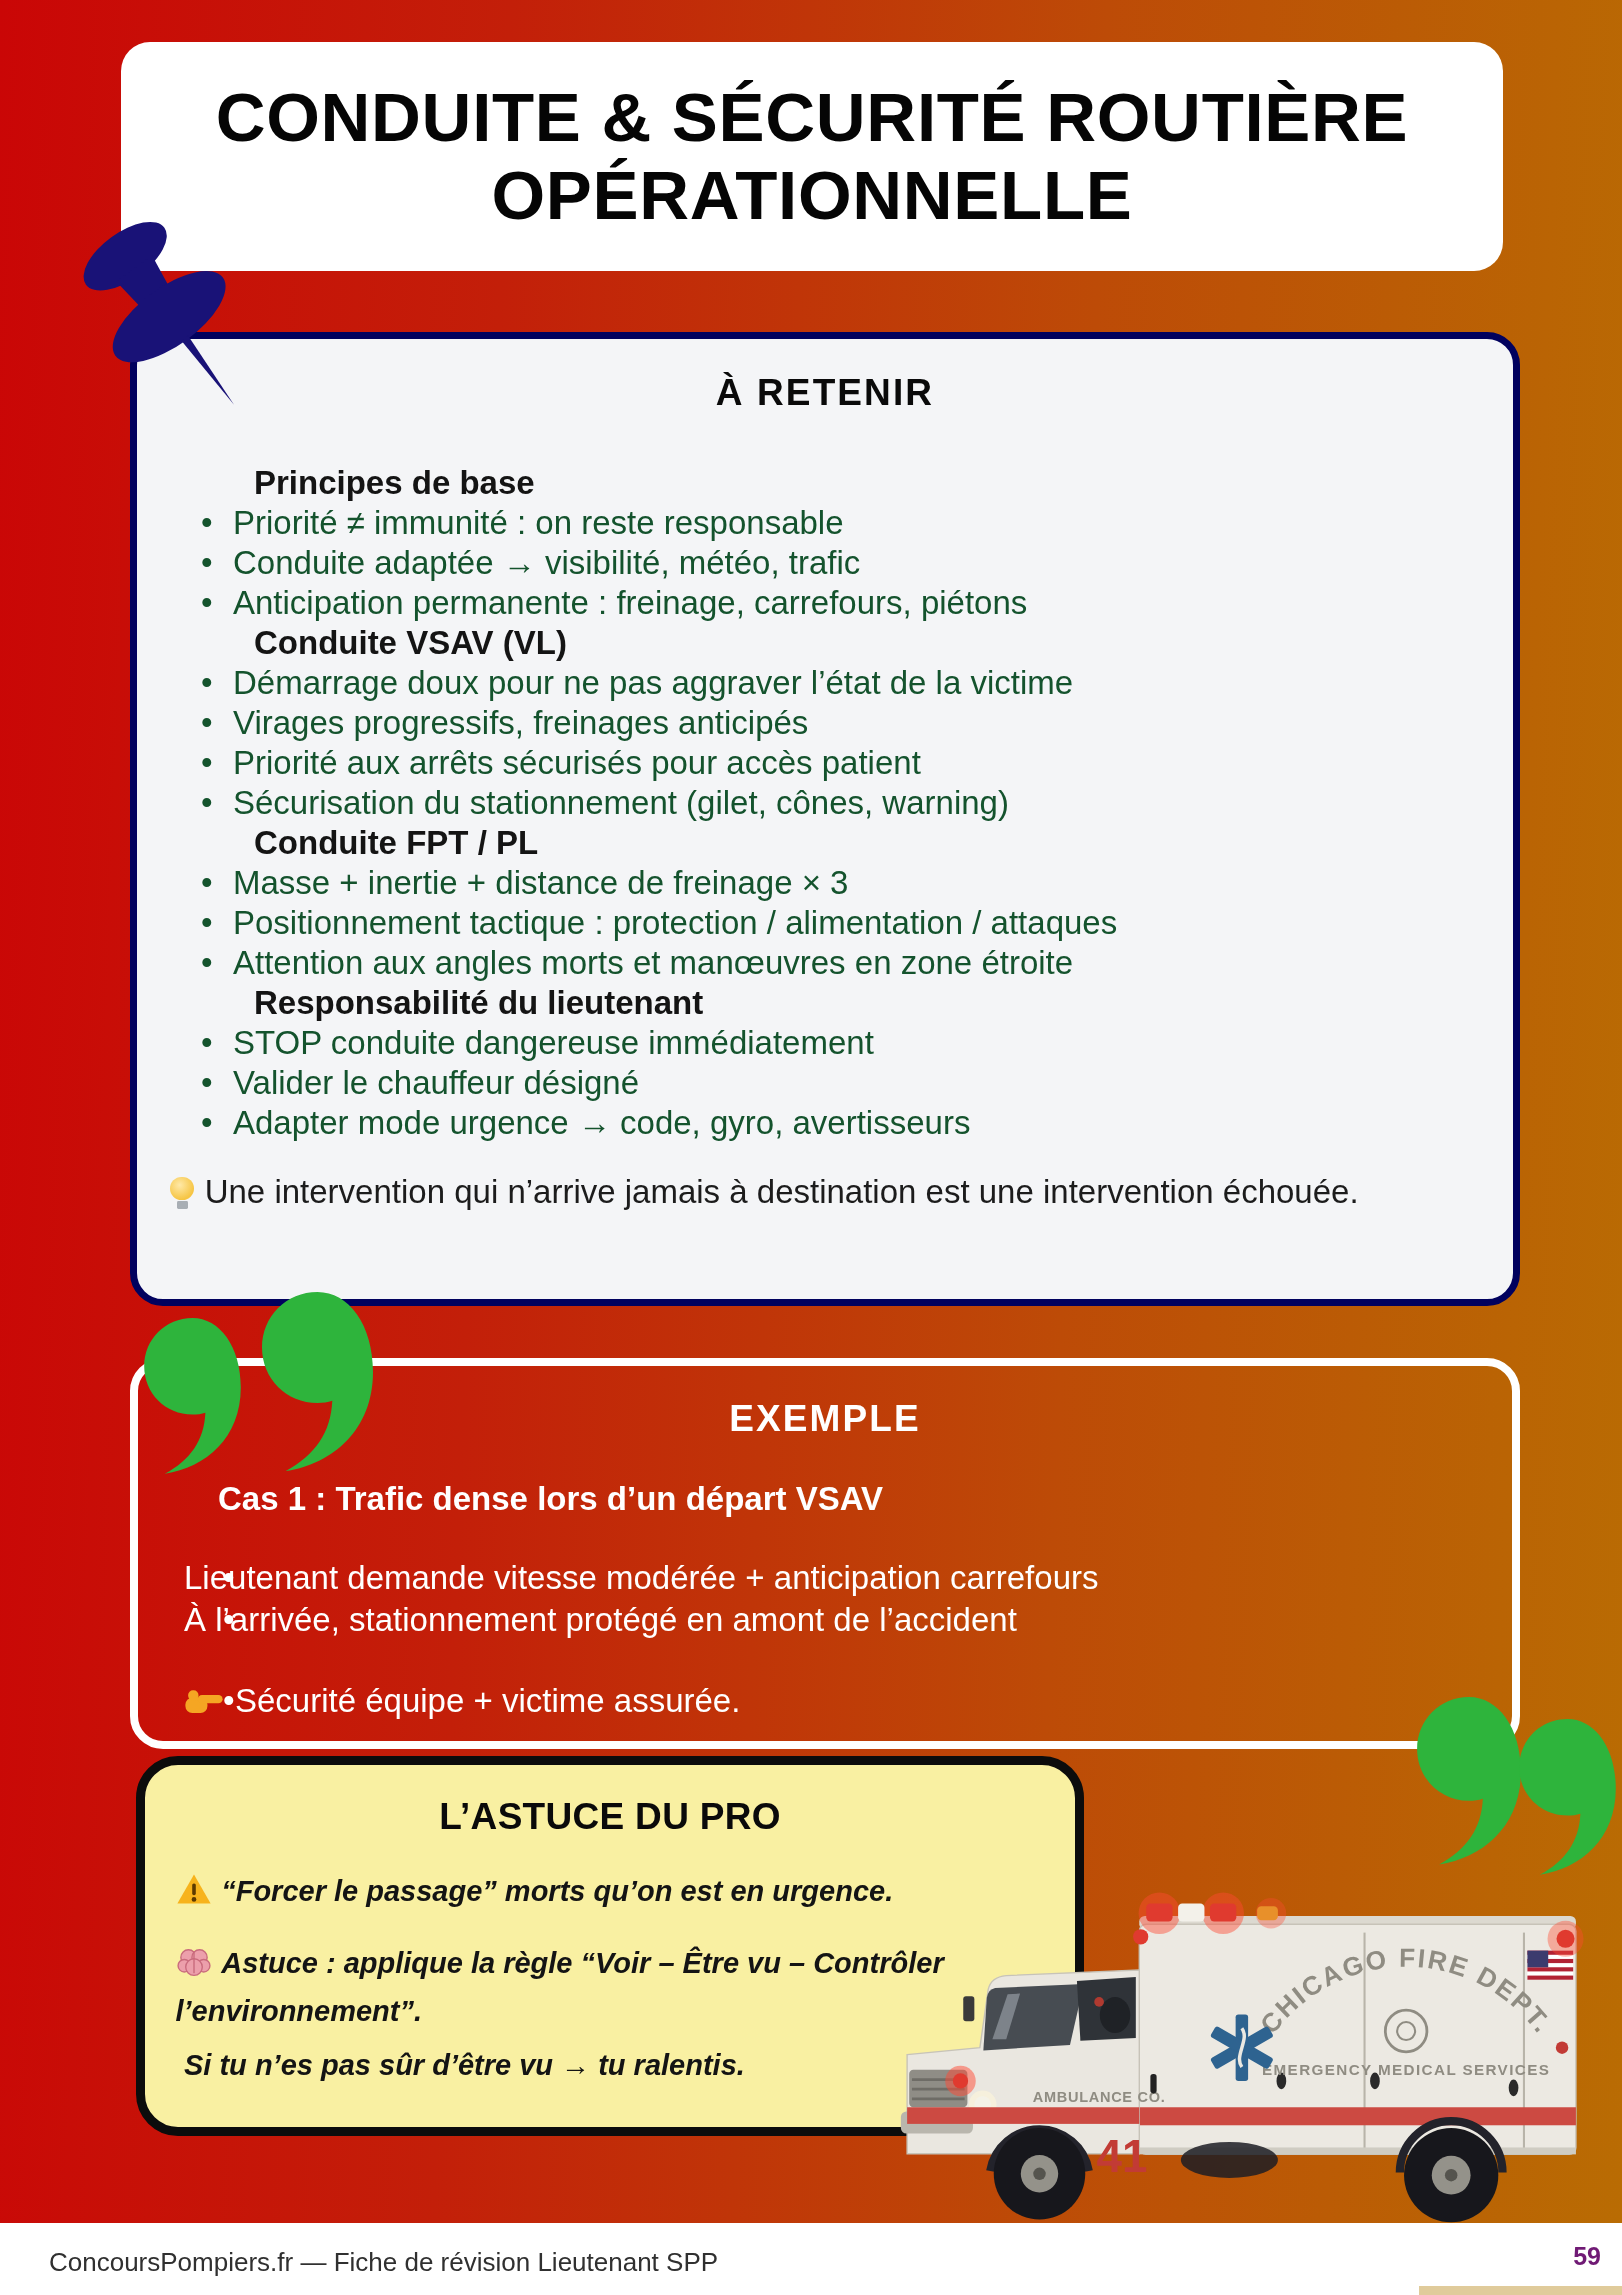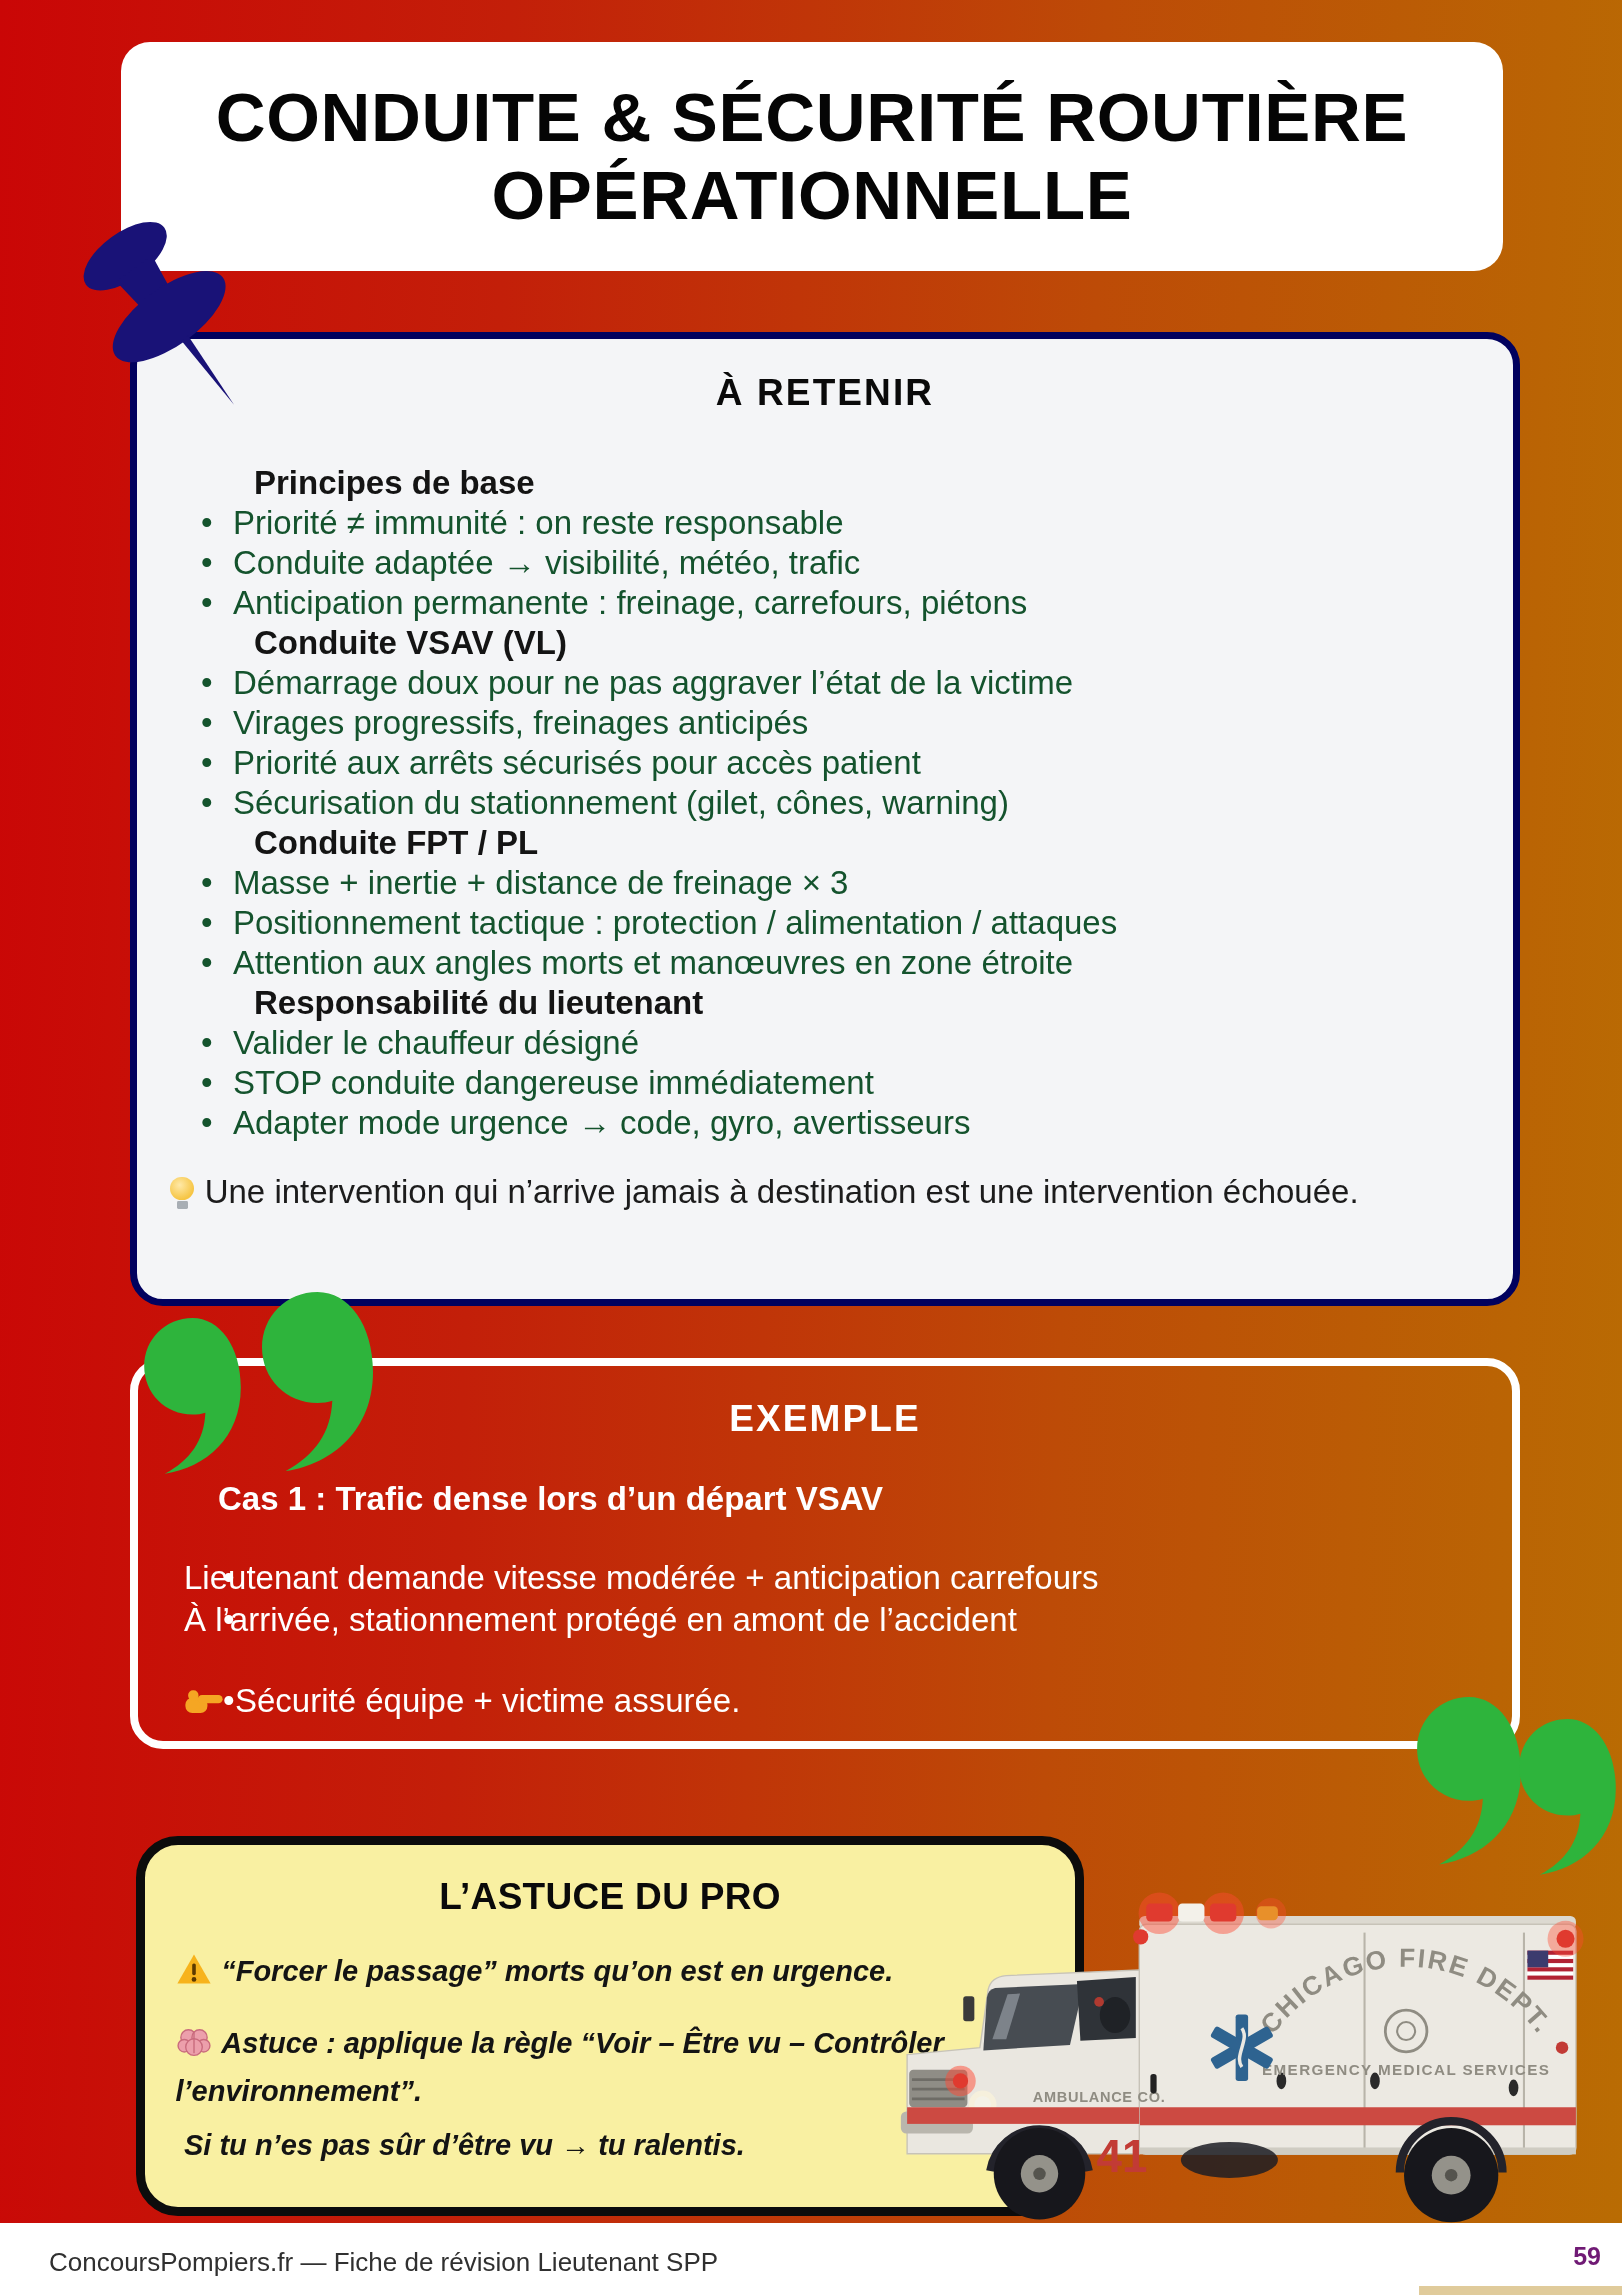--- a/index.html
+++ b/index.html
@@ -40,21 +40,21 @@
   }
   .exemple-card .card-title{color:#ffffff;margin-top:32px;}
   .case-title{font-size:33px;font-weight:700;padding-left:80px;margin-top:40px;color:#fff;}
   .e-li{font-size:33px;line-height:42px;padding-left:46px;position:relative;color:#fff;}
   .e-li::before{content:"•";position:absolute;left:85px;top:0;}
   .e-first{margin-top:39px;}
   .e-concl{margin-top:39px;}
   .icon-hand{display:inline-block;vertical-align:-4.2px;margin-right:11px;}
   
   .astuce-card{
-    position:absolute;left:136px;top:1836px;width:948px;height:380px;
+    position:absolute;left:136px;top:1756px;width:948px;height:380px;
     background:#f9f0a2;border:9px solid #0c0c0c;border-radius:42px;box-sizing:border-box;
     z-index:4;
   }
   .astuce-title{font-size:37px;font-weight:900;text-align:center;margin-top:30.5px;color:#0a0a0a;letter-spacing:0.3px;}
   .a-li{font-size:29px;font-weight:700;font-style:italic;line-height:1.5;
     padding:0 32px 0 30.5px;margin-top:25px;color:#141414;}
   .a-li.first{margin-top:32px;}
   .a-li.noicon{margin-top:11px;padding-left:39px;}
   .icon-warning,.icon-brain{display:inline-block;vertical-align:-4.2px;margin-right:9.7px;}
   
@@ -101,22 +101,22 @@
       <div class="r-head">Conduite VSAV (VL)</div>
       <div class="r-li">Démarrage doux pour ne pas aggraver l’état de la victime</div>
       <div class="r-li">Virages progressifs, freinages anticipés</div>
       <div class="r-li">Priorité aux arrêts sécurisés pour accès patient</div>
       <div class="r-li">Sécurisation du stationnement (gilet, cônes, warning)</div>
       <div class="r-head">Conduite FPT / PL</div>
       <div class="r-li">Masse + inertie + distance de freinage × 3</div>
       <div class="r-li">Positionnement tactique : protection / alimentation / attaques</div>
       <div class="r-li">Attention aux angles morts et manœuvres en zone étroite</div>
       <div class="r-head">Responsabilité du lieutenant</div>
+      <div class="r-li">STOP conduite dangereuse immédiatement</div>
       <div class="r-li">Valider le chauffeur désigné</div>
-      <div class="r-li">STOP conduite dangereuse immédiatement</div>
       <div class="r-li">Adapter mode urgence → code, gyro, avertisseurs</div>
     </div>
     <div class="r-note">
       <span class="icon-bulb"><span class="bh"></span><span class="bb"></span></span><span>Une intervention qui n’arrive jamais à destination est une intervention échouée.</span>
     </div>
   </div>
 
   <div class="quote" style="left:144px;top:1318px;">
     <svg width="97" height="161" viewBox="0 0 150 250" fill="#2eb43c">
       <path d="M75,0 C33,0 0,33 0,75 C0,117 33,150 75,150 C82,150 89,149 95,147 C93,190 72,220 32,242 C96,232 150,186 150,108 C150,44 117,0 75,0 Z"></path>

